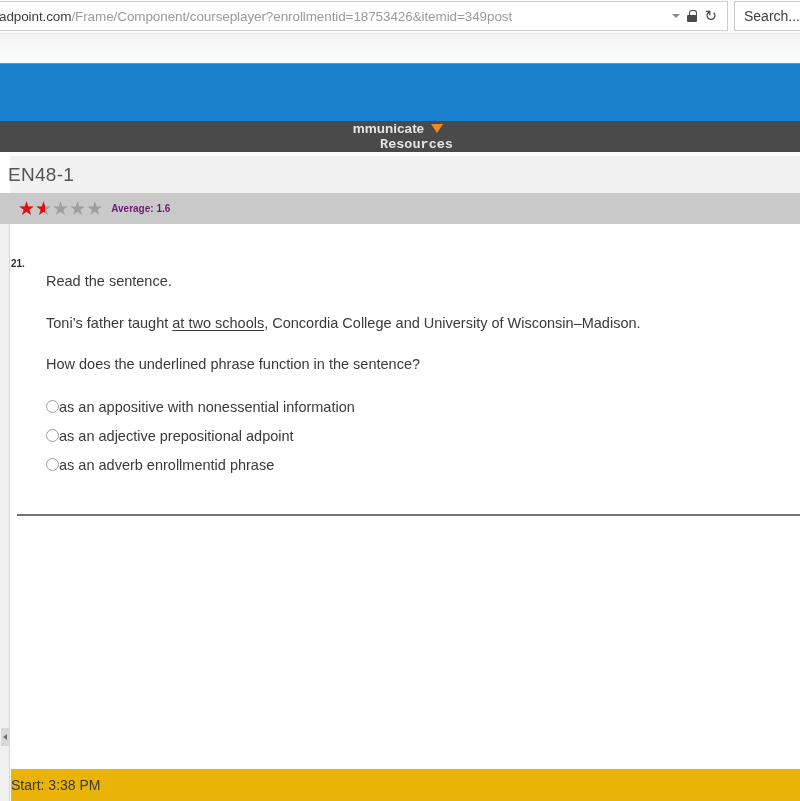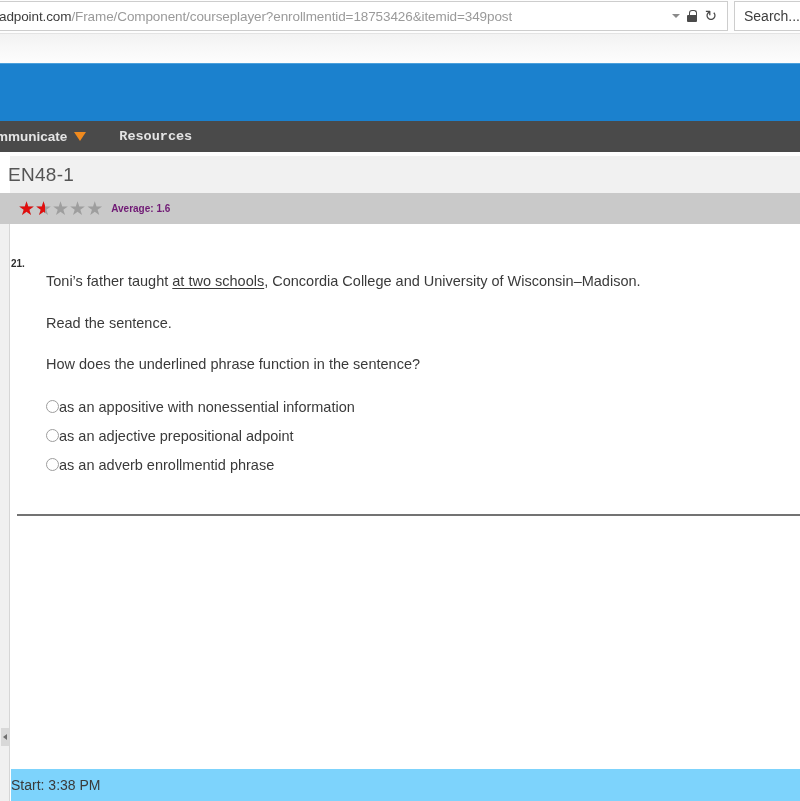--- a/index.html
+++ b/index.html
@@ -138,20 +138,21 @@
   }
 
   
   .nav-bar {
     position: absolute;
     top: 121px; left: 0;
     width: 800px; height: 31px;
     background: #4a4a4a;
     display: flex;
     align-items: center;
+    flex-direction: column;
   }
 
   .nav-item {
     display: flex;
     align-items: center;
     gap: 7px;
     color: #e4e4e4;
     font-size: 13.5px;
     font-weight: bold;
     white-space: nowrap;
@@ -312,21 +313,21 @@
     height: 2px;
     background: #737373;
   }
 
   
   .status-bar {
     position: absolute;
     bottom: 0; left: 11px;
     width: 789px;
     height: 32px;
-    background: #7dd3fc;
+    background: #eab308;
     display: flex;
     align-items: center;
   }
   .status-text {
     font-size: 14px;
     color: #3a3a3a;
     margin-left: 0px;
   }
 </style>
 </head>
@@ -380,22 +381,22 @@
 
   <div class="content"></div>
 
   <div class="left-track">
     <div class="left-handle"></div>
   </div>
 
   <div class="q-number">21.</div>
 
   <div class="q-body">
+    <div class="q-line">Read the sentence.</div>
     <div class="q-line"><span>Toni’s father taught </span><u>at two schools</u><span>, Concordia College and University of Wisconsin–Madison.</span></div>
-    <div class="q-line">Read the sentence.</div>
     <div class="q-line">How does the underlined phrase function in the sentence?</div>
   </div>
 
   <div class="options">
     <div class="option-row">
       <span class="radio"></span>
       <span class="option-label">as an appositive with nonessential information</span>
     </div>
     <div class="option-row">
       <span class="radio"></span>

